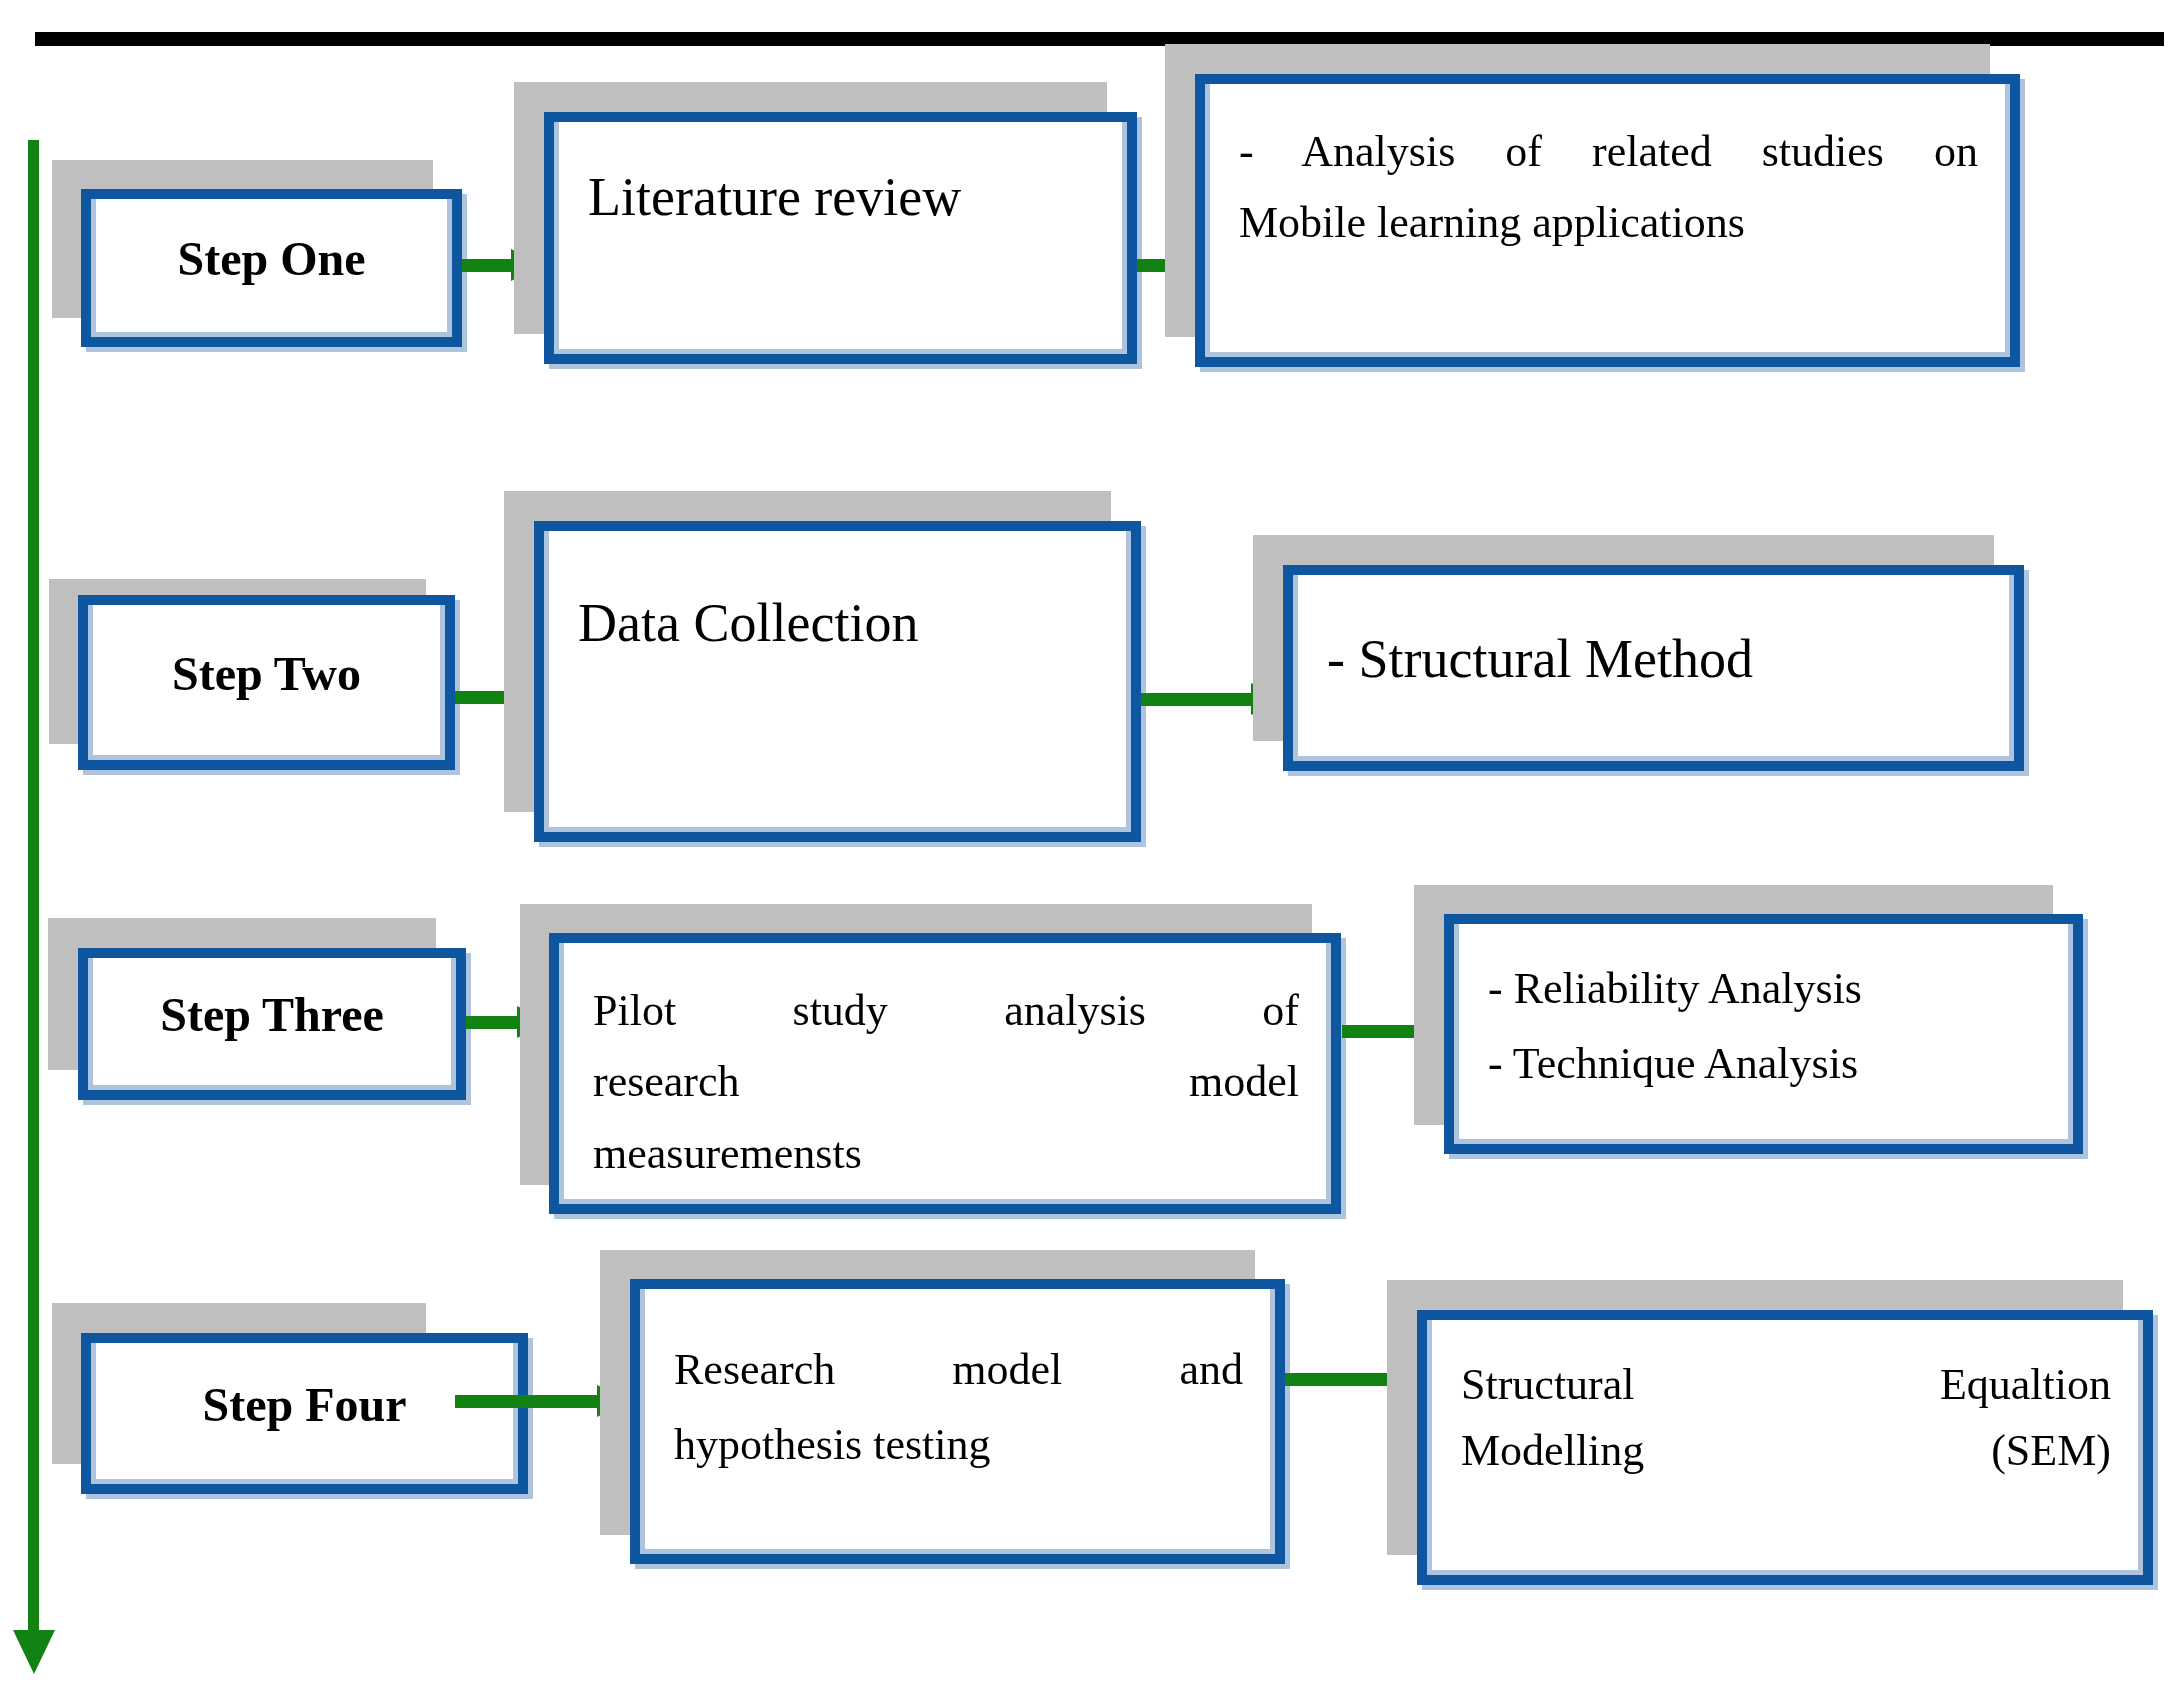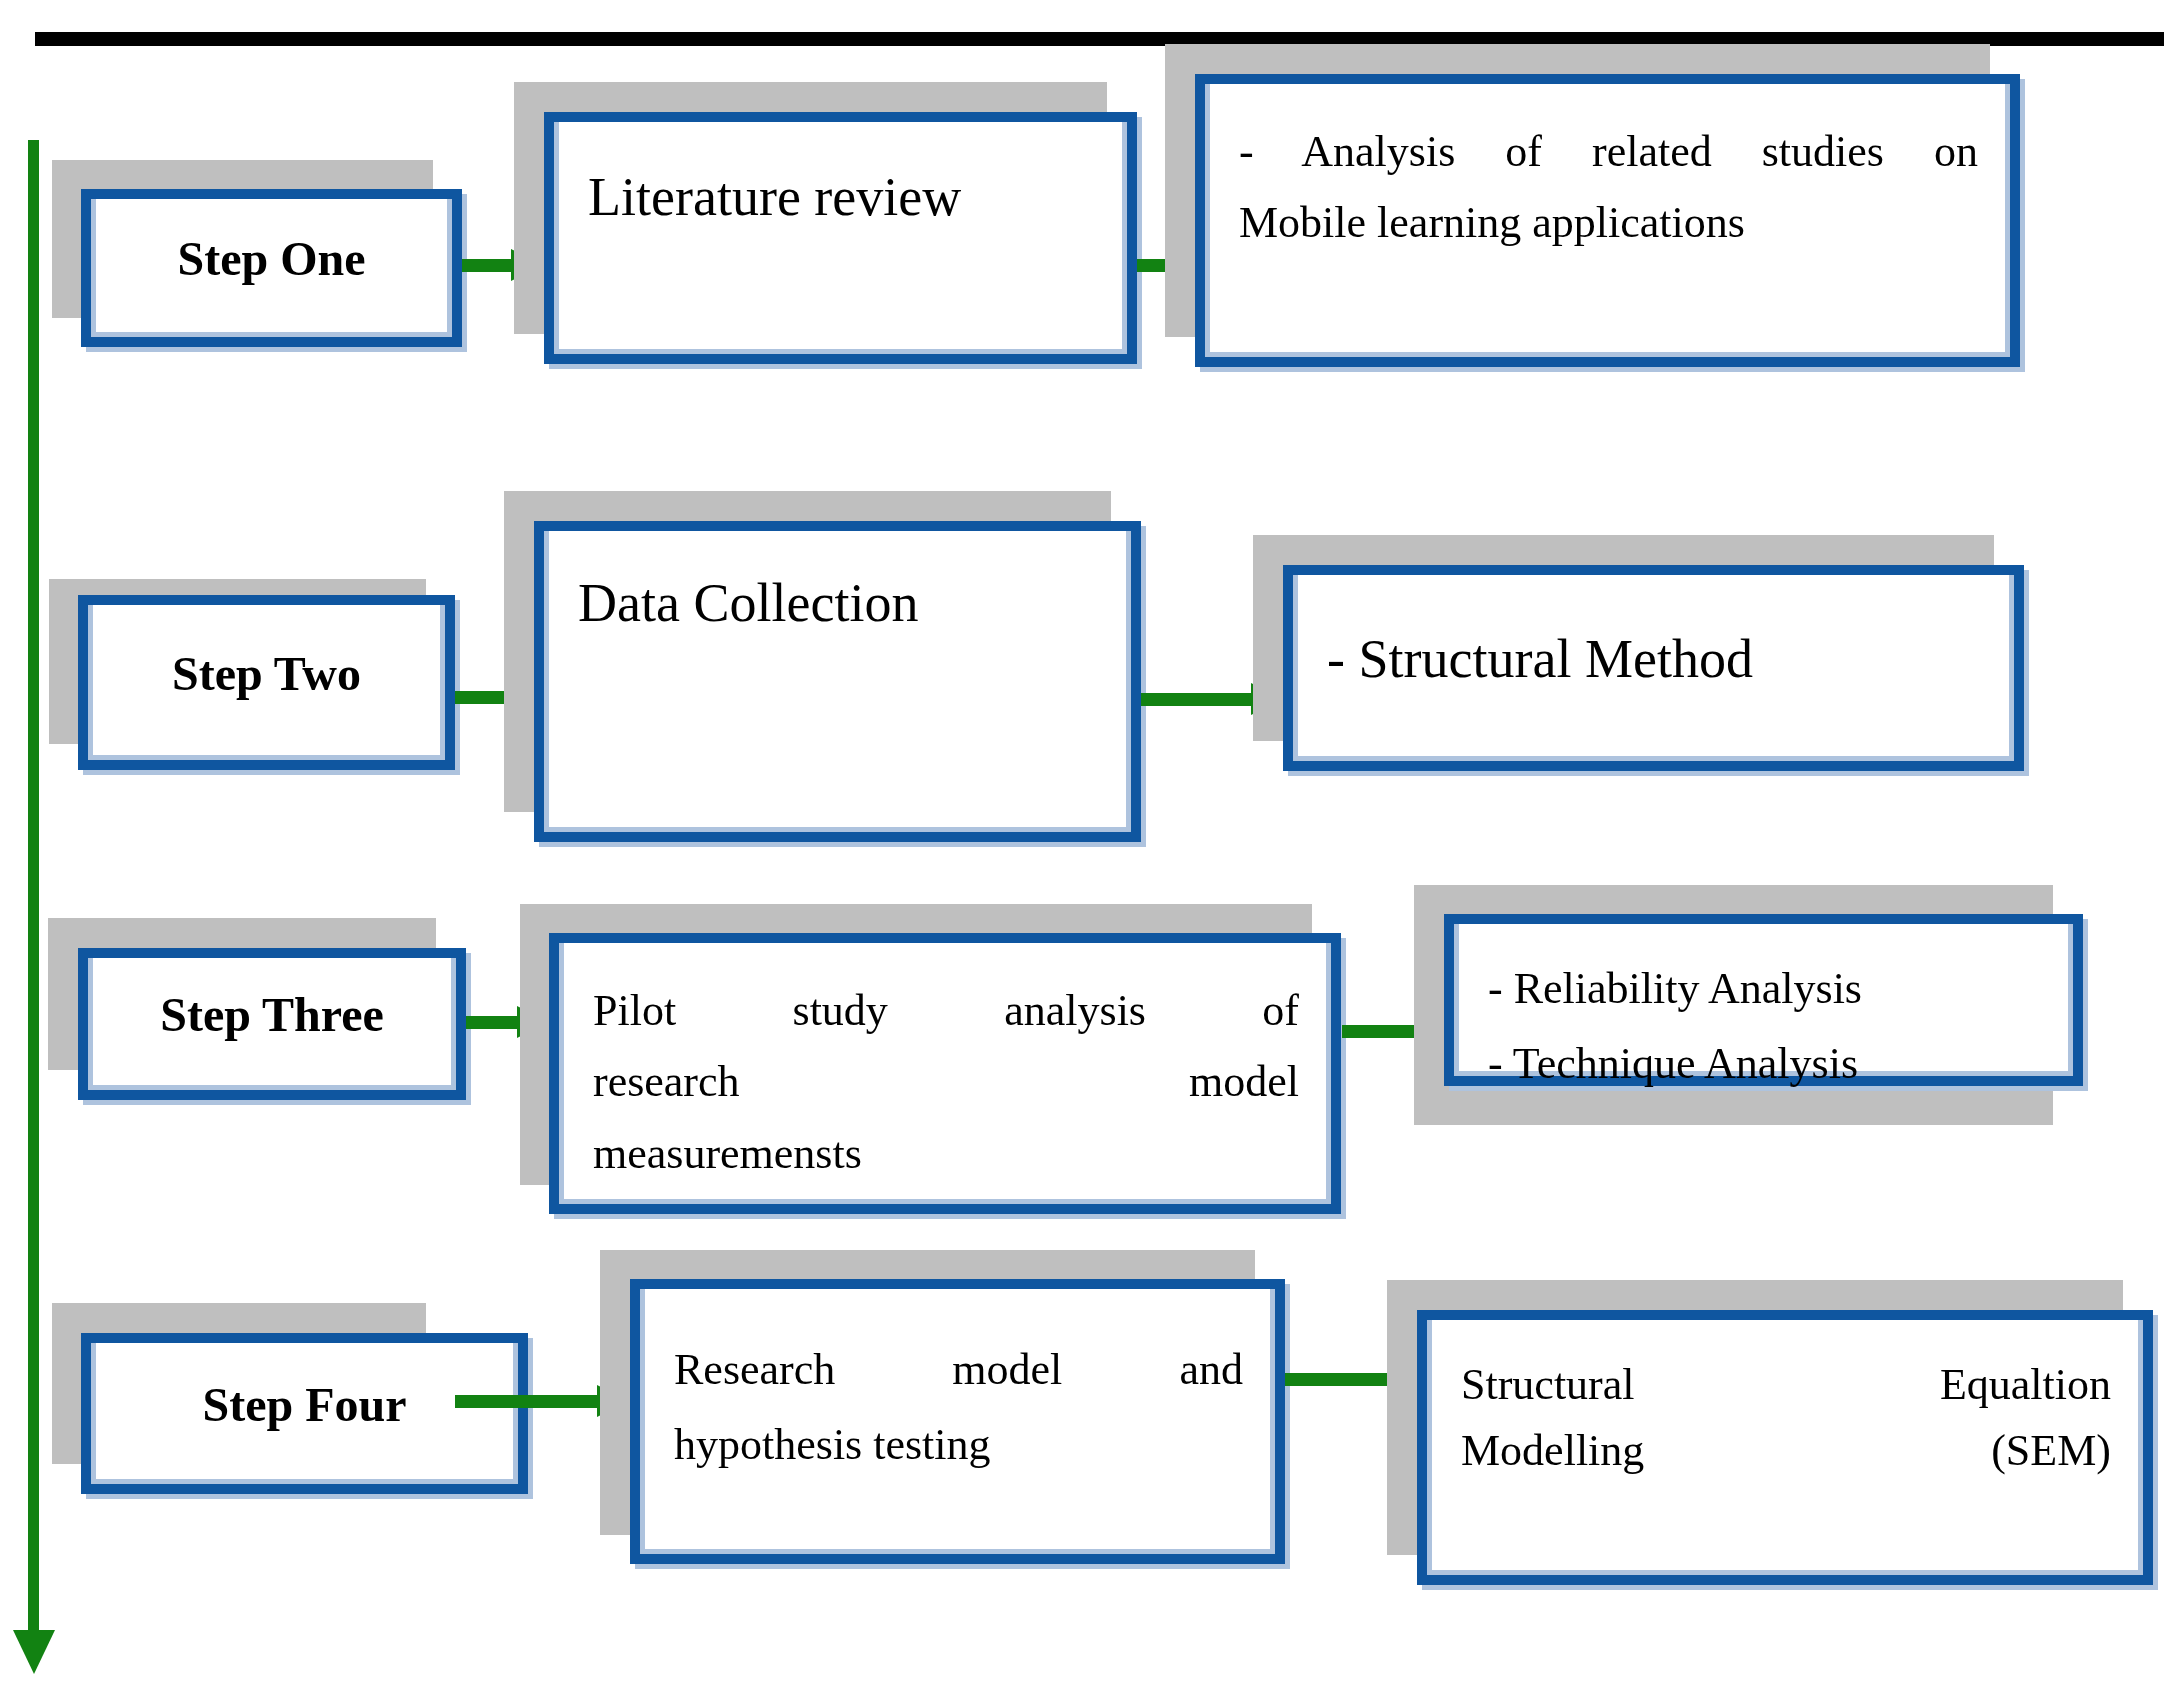--- a/index.html
+++ b/index.html
@@ -42,38 +42,38 @@
   .sA1{left:81px;top:189px;width:381px;height:158px;}
   .sA2{left:78px;top:595px;width:377px;height:175px;}
   .sA3{left:78px;top:948px;width:388px;height:152px;}
   .sA4{left:81px;top:1333px;width:447px;height:161px;}
   .sB1{left:544px;top:112px;width:593px;height:252px;}
   .sB2{left:534px;top:521px;width:607px;height:321px;}
   .sB3{left:549px;top:933px;width:792px;height:281px;}
   .sB4{left:630px;top:1279px;width:655px;height:285px;}
   .sC1{left:1195px;top:74px;width:825px;height:293px;}
   .sC2{left:1283px;top:565px;width:741px;height:206px;}
-  .sC3{left:1444px;top:914px;width:639px;height:172px;}
+  .sC3{left:1444px;top:914px;width:639px;height:240px;}
   .sC4{left:1417px;top:1310px;width:736px;height:275px;}
 
   .hA1{left:52px;top:160px;width:381px;height:158px;}
   .hA2{left:49px;top:579px;width:377px;height:165px;}
   .hA3{left:48px;top:918px;width:388px;height:152px;}
   .hA4{left:52px;top:1303px;width:374px;height:161px;}
   .hB1{left:514px;top:82px;width:593px;height:252px;}
   .hB2{left:504px;top:491px;width:607px;height:321px;}
   .hB3{left:520px;top:904px;width:792px;height:281px;}
   .hB4{left:600px;top:1250px;width:655px;height:285px;}
   .hC1{left:1165px;top:44px;width:825px;height:293px;}
   .hC2{left:1253px;top:535px;width:741px;height:206px;}
   .hC3{left:1414px;top:885px;width:639px;height:240px;}
   .hC4{left:1387px;top:1280px;width:736px;height:275px;}
 
   
-  .tB2{padding-top:29px;}
+  .tB2{padding-top:49px;}
   .tC2{padding-top:41px;}
   .tC3{padding-top:28px;}
   .tC3 > div{line-height:1.7;}
   .tB4{padding-top:44px;}
   .tB4 > div{line-height:1.7;}
   .tC4 > div{line-height:1.5;}
 
   
   .harrow{height:32px;}
   .harrow .shaft{position:absolute;left:0;right:30px;top:10px;height:12.7px;background:#128212;}

